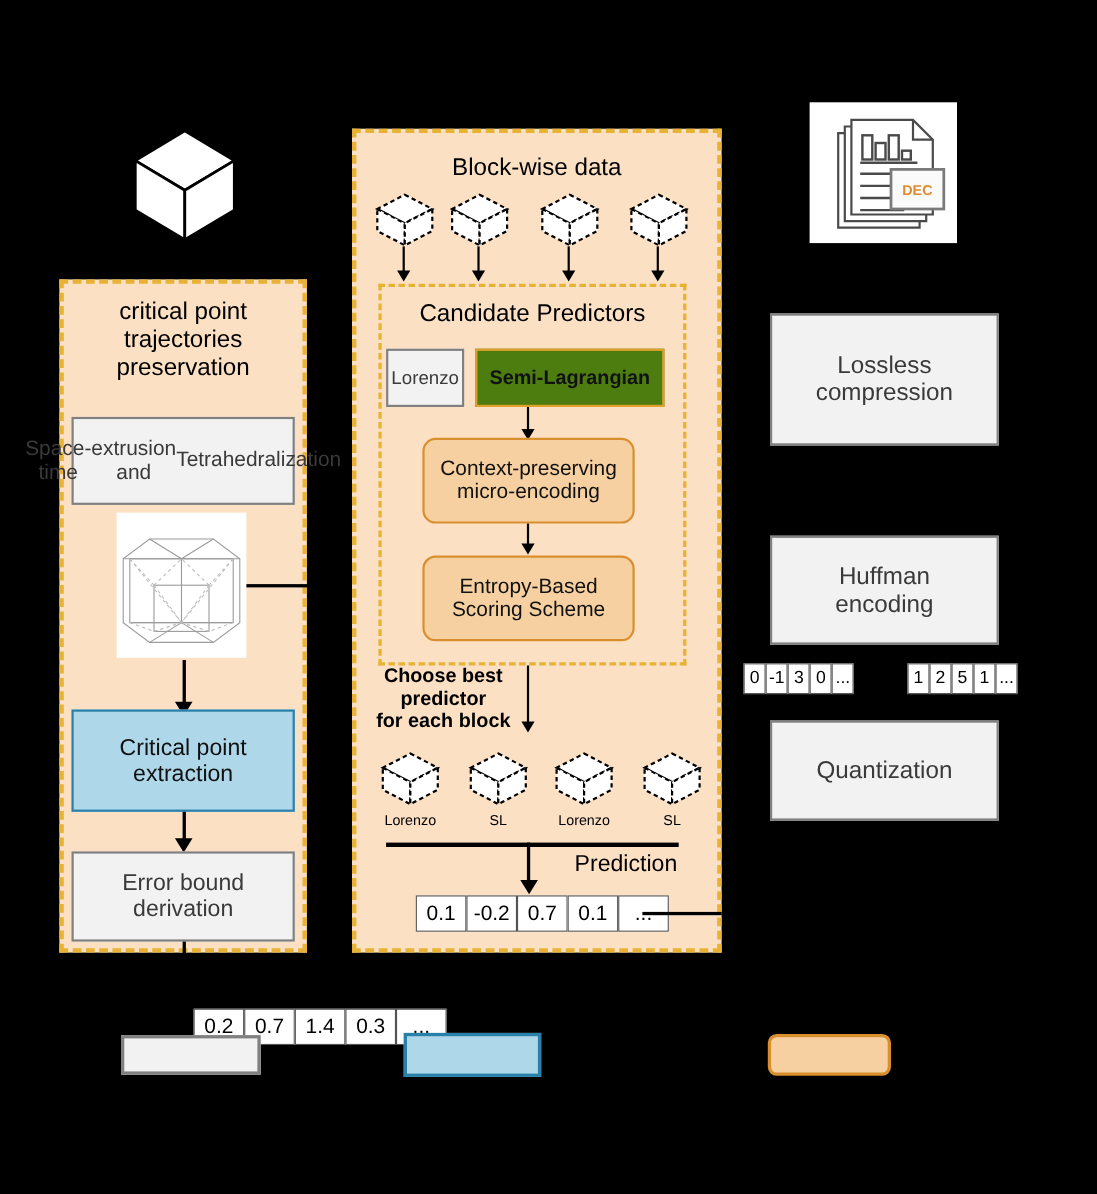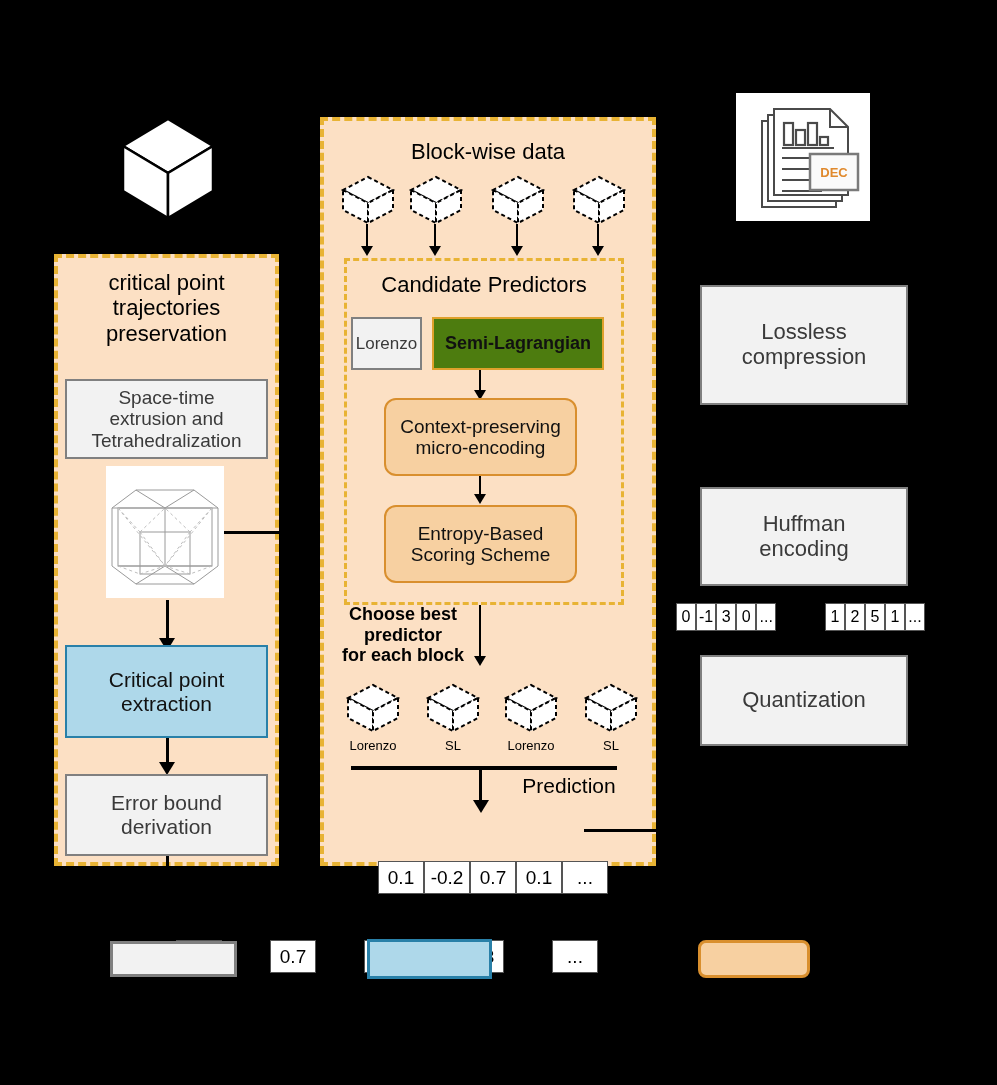--- a/index.html
+++ b/index.html
@@ -52,21 +52,21 @@
     border-right:6px solid transparent;border-top:10px solid #000;
   }
 
   
   .varr{display:flex;}
   .varr .cell{
     background:#fff;border:1.5px solid #555;color:#000;
     display:flex;align-items:center;justify-content:center;
     box-sizing:border-box;
   }
-  .varr.big .cell{height:33px;min-width:46px;font-size:19px;padding:0 3px;margin-top:47px;}
+  .varr.big .cell{height:33px;min-width:46px;font-size:19px;padding:0 3px;}
   .varr.sm  .cell{height:28px;min-width:20px;font-size:16px;padding:0 2px;}
 
   
   .legend-sw{box-sizing:border-box;}
   .lg-gray{background:#f2f2f2;border:3px solid #808080;}
   .lg-blue{background:#aed8ea;border:3px solid #2980a8;}
   .lg-orange{background:#f7d0a1;border:3px solid #d98f2e;border-radius:8px;}
 
   
   .cube-label{font-size:13px;color:#000;text-align:center;}
@@ -87,21 +87,21 @@
 <div class="abs arrowhead" style="left:159px;top:255px;"></div>
 
 <div class="abs panel" style="left:54px;top:254px;width:225px;height:612px;"></div>
 
 <div class="abs plain-text" style="left:60px;top:270px;width:213px;font-size:22px;">
   <div>critical point</div>
   <div>trajectories</div>
   <div>preservation</div>
 </div>
 
-<div class="abs box box-gray" style="left:65px;top:379px;width:203px;height:80px;font-size:19px;flex-direction:column;">
+<div class="abs box box-gray" style="left:65px;top:379px;width:203px;height:80px;font-size:19px;flex-direction:row;">
   <div>Space-time</div>
   <div>extrusion and</div>
   <div>Tetrahedralization</div>
 </div>
 
 <div class="abs" style="left:106px;top:466px;width:118px;height:132px;background:#fff;">
   <svg width="118" height="132" viewBox="0 0 118 132">
     <g stroke="#9a9a9a" stroke-width="1" fill="none">
       <polygon points="30,24 88,24 112,42 112,100 88,118 30,118 6,100 6,42"></polygon>
       <rect x="12" y="42" width="94" height="58"></rect>
@@ -149,21 +149,21 @@
 <div class="abs arrowhead" style="left:159px;top:762px;"></div>
 
 <div class="abs box box-gray" style="left:65px;top:774px;width:203px;height:82px;font-size:21px;flex-direction:column;">
   <div>Error bound</div>
   <div>derivation</div>
 </div>
 
 <div class="abs vline" style="left:166px;top:856px;height:55px;"></div>
 <div class="abs hline" style="left:166px;top:909px;width:12px;"></div>
 
-<div class="abs varr big" style="left:176px;top:893px;gap:48px;">
+<div class="abs varr big" style="left:176px;top:917px;">
   <div class="cell">0.2</div>
   <div class="cell">0.7</div>
   <div class="cell">1.4</div>
   <div class="cell">0.3</div>
   <div class="cell">...</div>
 </div>
 
 <div class="abs panel" style="left:320px;top:117px;width:336px;height:749px;"></div>
 
 <div class="abs plain-text" style="left:330px;top:139px;width:316px;font-size:22px;">Block-wise data</div>

